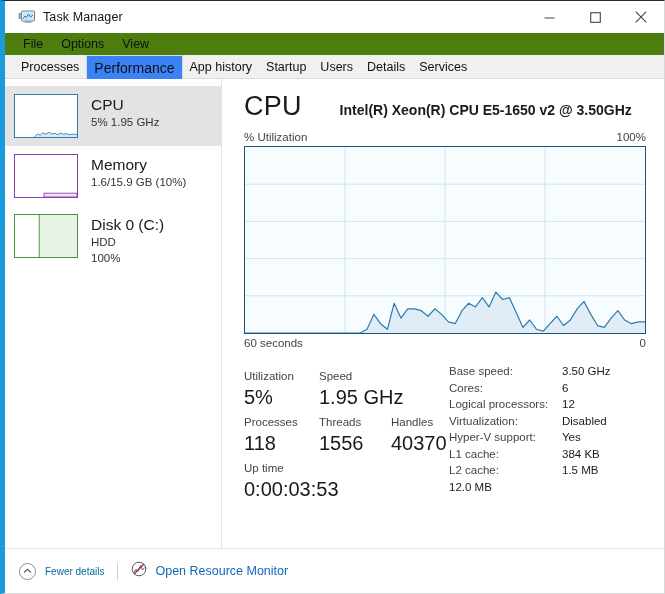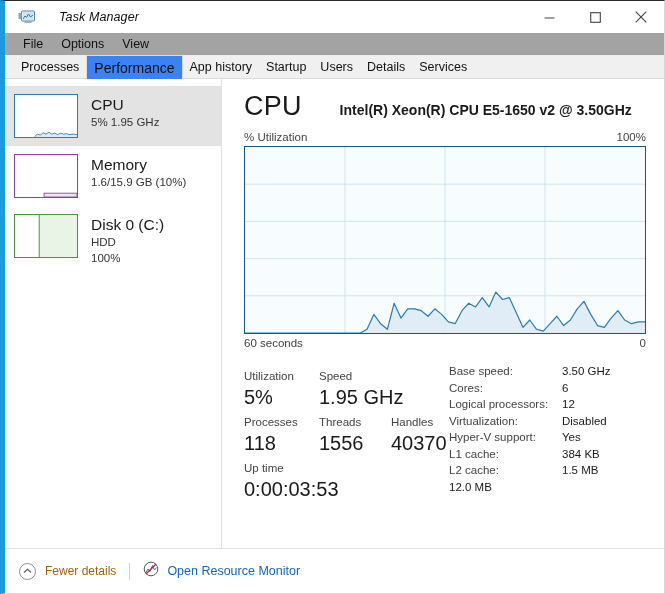--- a/index.html
+++ b/index.html
@@ -23,37 +23,36 @@
   #titlebar {
     position: absolute; top: 0; left: 0; right: 0; height: 32px;
     background: #ffffff;
     display: flex; align-items: center;
   }
   #app-icon {
     margin-left: 12px; width: 18px; height: 16px;
     display: flex; align-items: center; justify-content: center;
   }
   #title-text {
-    margin-left: 24px;
+    margin-left: 8px;
     font-size: 12.5px; color: #111111;
     letter-spacing: .1px;
-    font-style: italic;
   }
   .wincontrols { position: absolute; right: 0; top: 0; display: flex; height: 32px; }
   .winbtn {
     width: 46px; height: 32px;
     display: flex; align-items: center; justify-content: center;
     color: #444; font-size: 13px; line-height: 1;
   }
 
   
   #menubar {
     position: absolute; top: 32px; left: 0; right: 0; height: 22px;
     display: flex; align-items: center; padding-left: 9px;
-    background: #a3a3a3;
+    background: #4d7c0f;
   }
   .menuitem {
     font-size: 12.5px; color: #111;
     padding: 2px 9px;
   }
 
   
   #tabbar {
     position: absolute; top: 54px; left: 0; right: 0; height: 24px;
     background: #f0f0f0;
@@ -155,21 +154,21 @@
     border-top: 1px solid #e3e3e3;
     display: flex; align-items: center; padding-left: 14px;
     background: #ffffff;
   }
   #fewer { display: flex; align-items: center; }
   .circ-ico {
     width: 17px; height: 17px; border-radius: 50%;
     border: 1px solid #8c8c8c;
     display: flex; align-items: center; justify-content: center;
   }
-  #fewer-label { margin-left: 9px; font-size: 12px; color: #a16207; text-align: center; }
+  #fewer-label { margin-left: 9px; font-size: 10px; color: #0369a1; text-align: center; }
   #foot-div { width: 1px; height: 17px; background: #cfcfcf; margin: 0 13px; }
   #resmon { display: flex; align-items: center; }
   #resmon-label { margin-left: 8px; font-size: 12.5px; color: #1166bb; }
 </style>
 </head>
 <body>
 
 <div id="app">
 
   <div id="titlebar">

